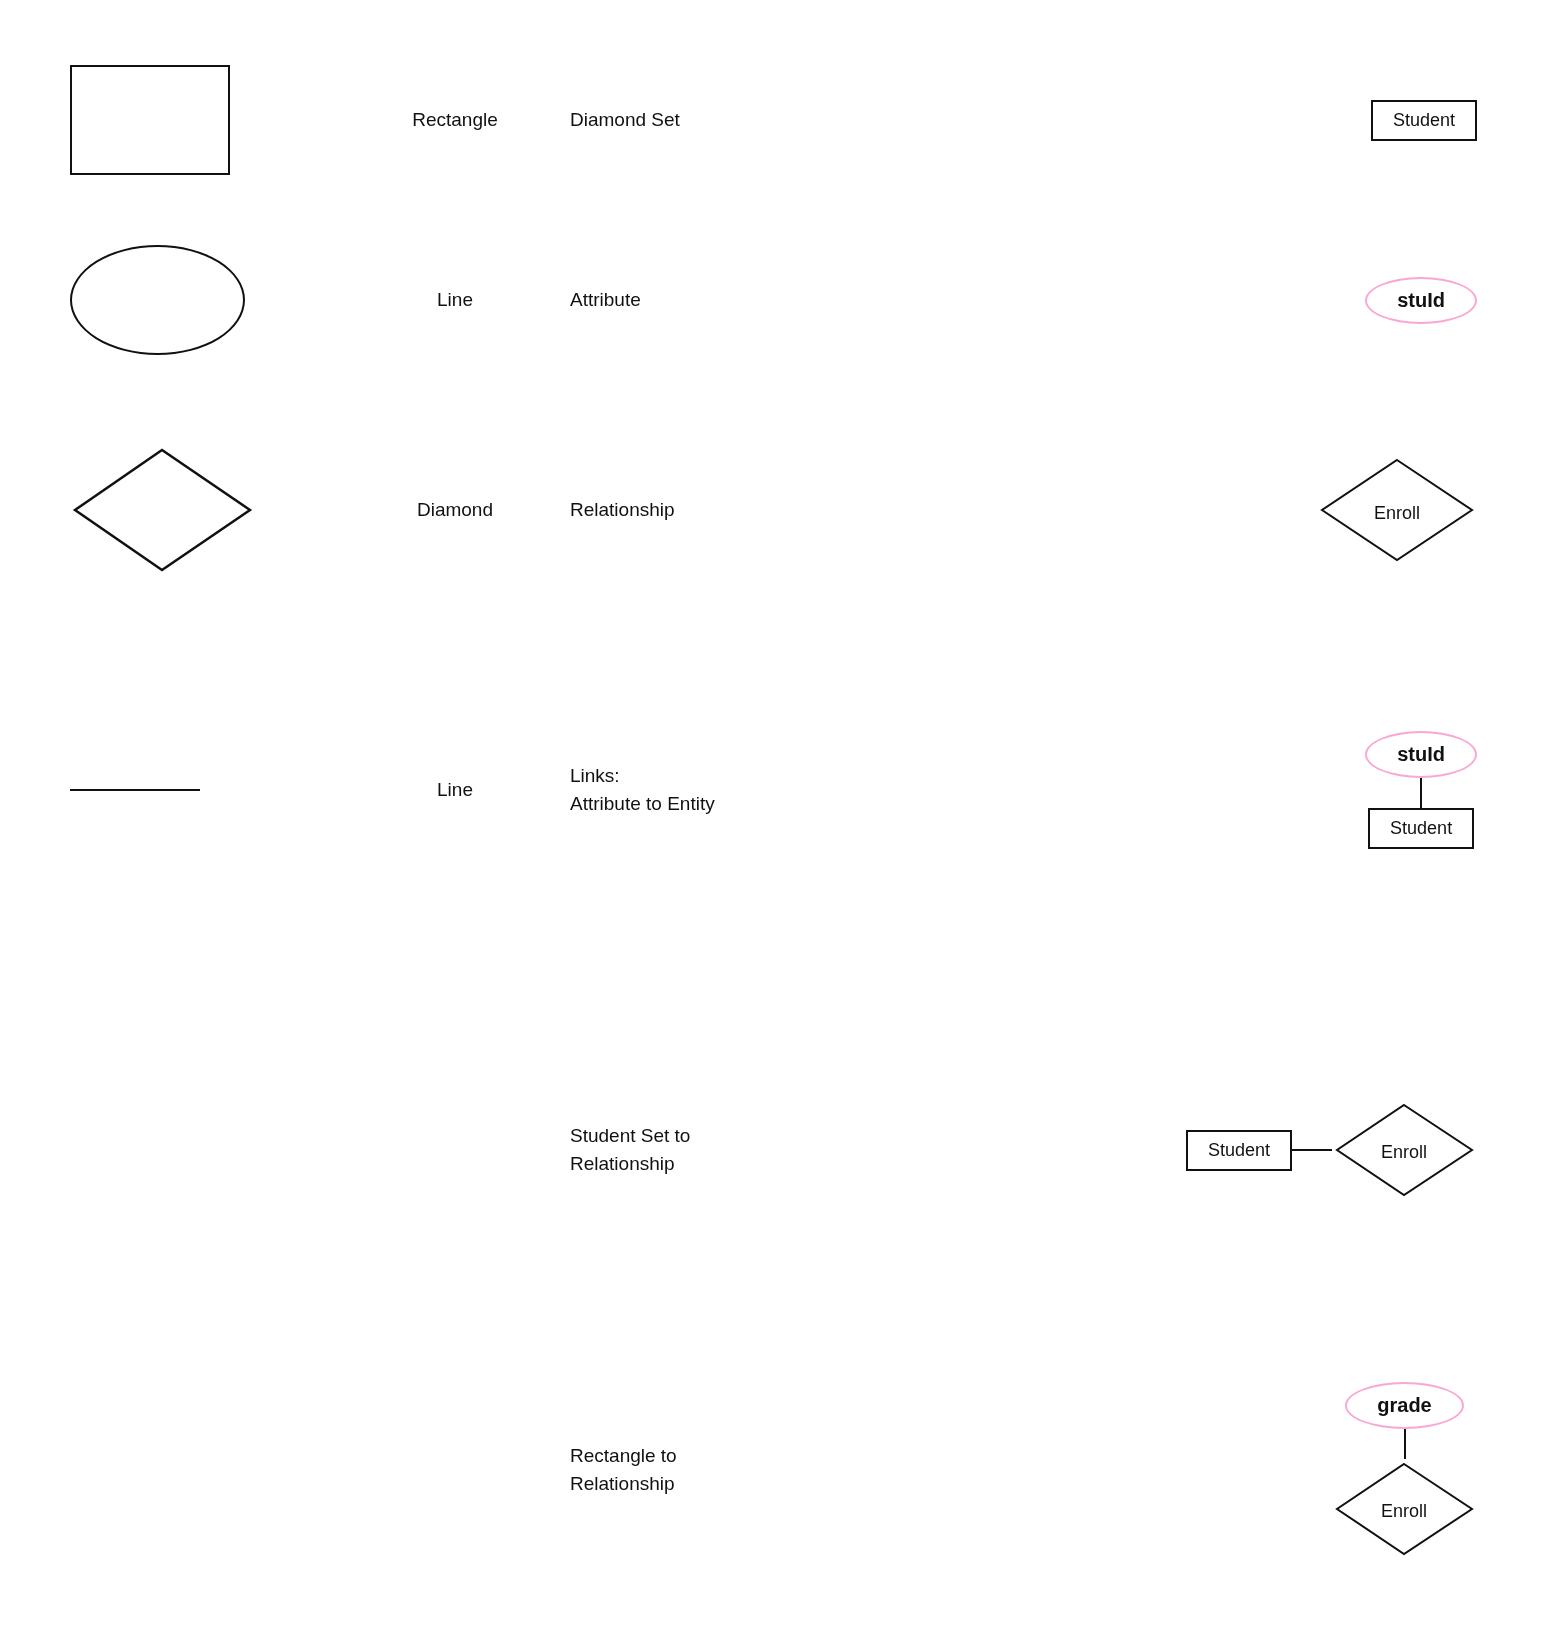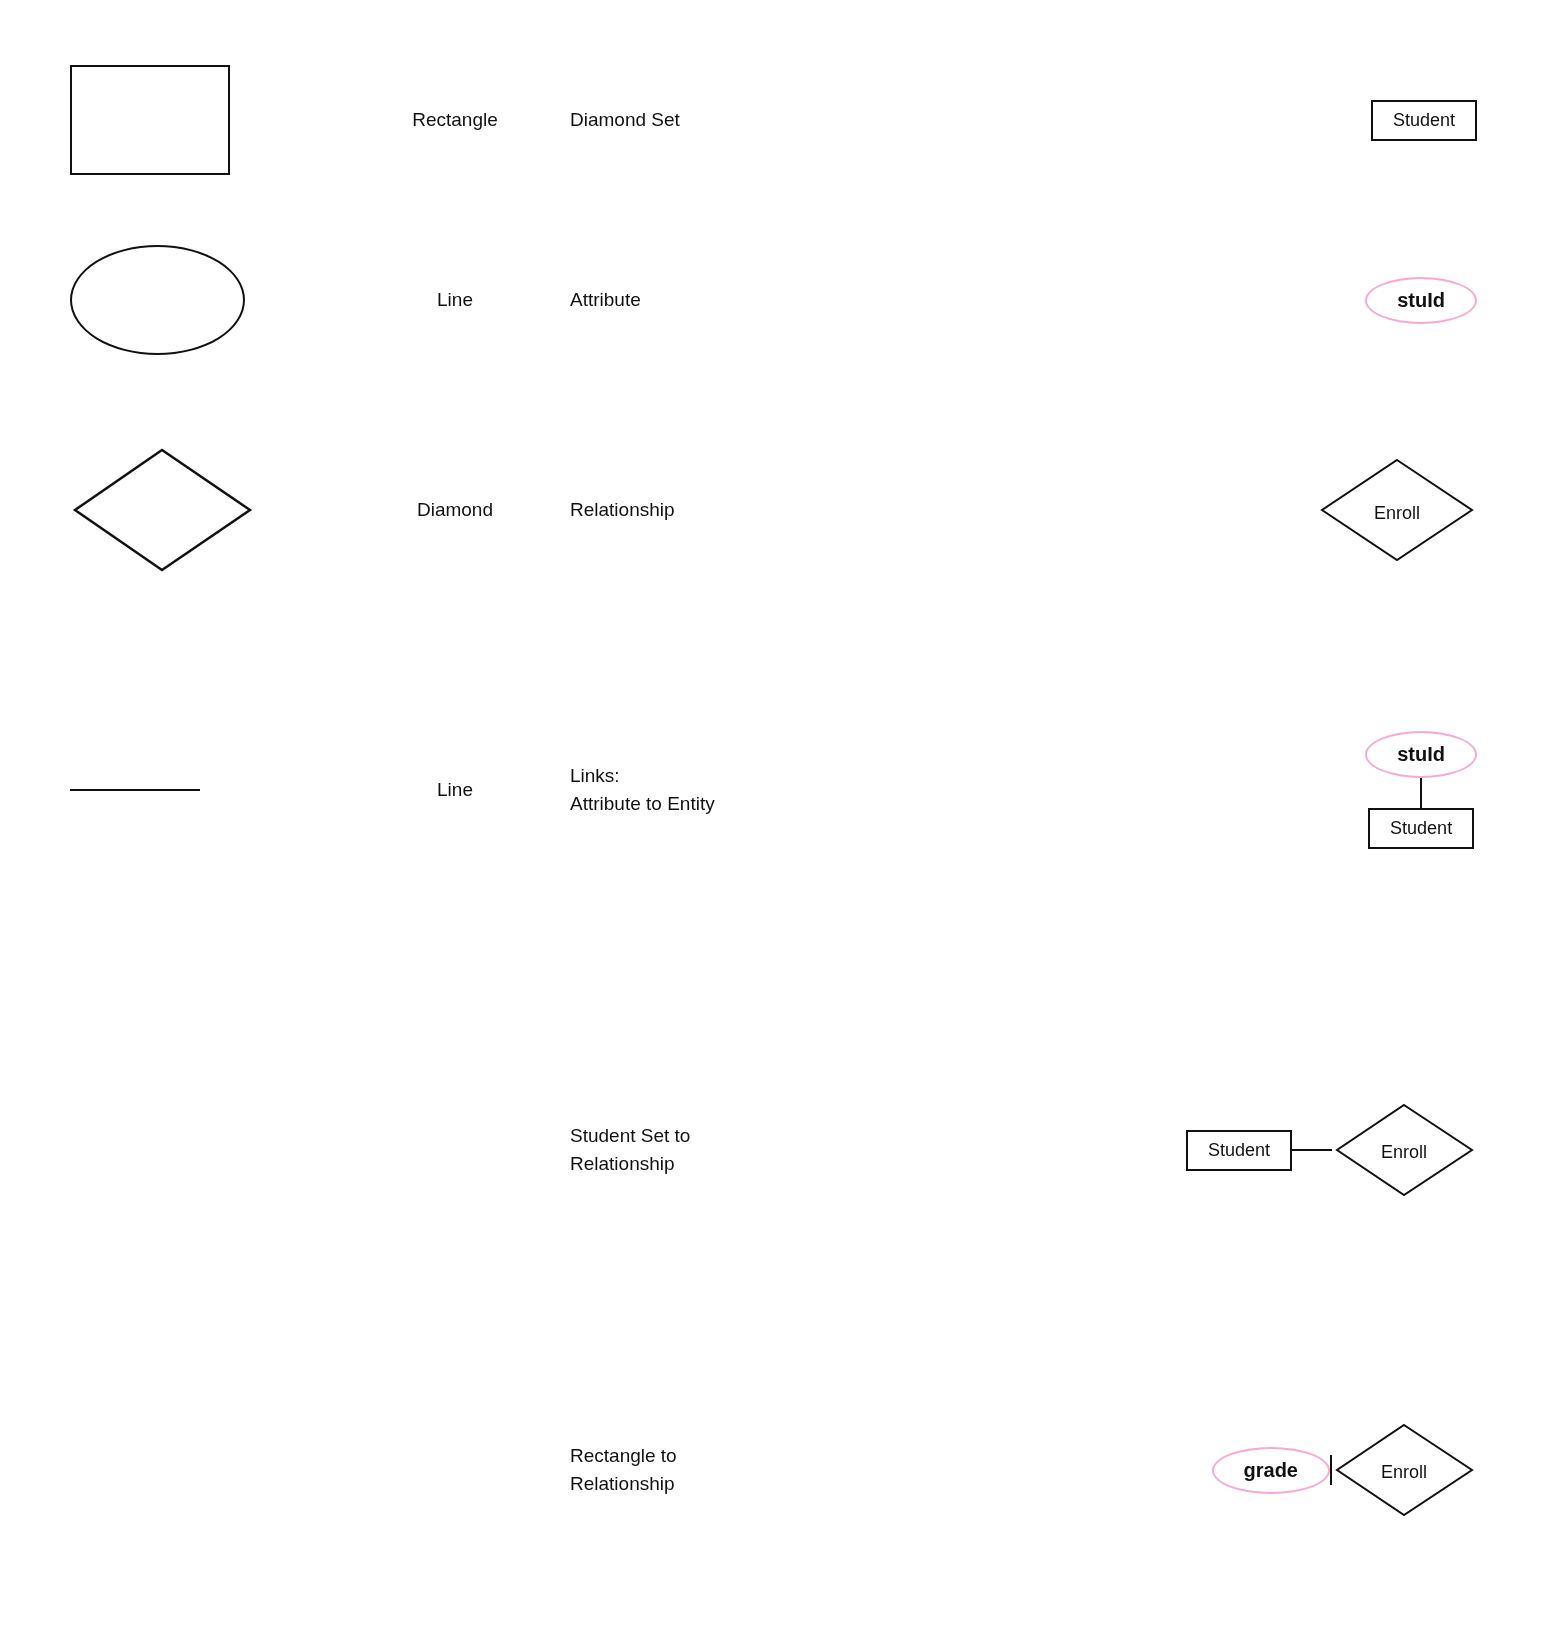--- a/index.html
+++ b/index.html
@@ -137,20 +137,21 @@
 
     .connector-line-h {
       height: 2px;
       width: 40px;
       background: #111;
     }
 
     
     .attr-rel-example {
       display: flex;
+      flex-direction: column;
       align-items: center;
     }
   </style>
 </head>
 <body>
 <div class="page">
 
 
   <div class="data-row">
     <div class="symbol-cell">

